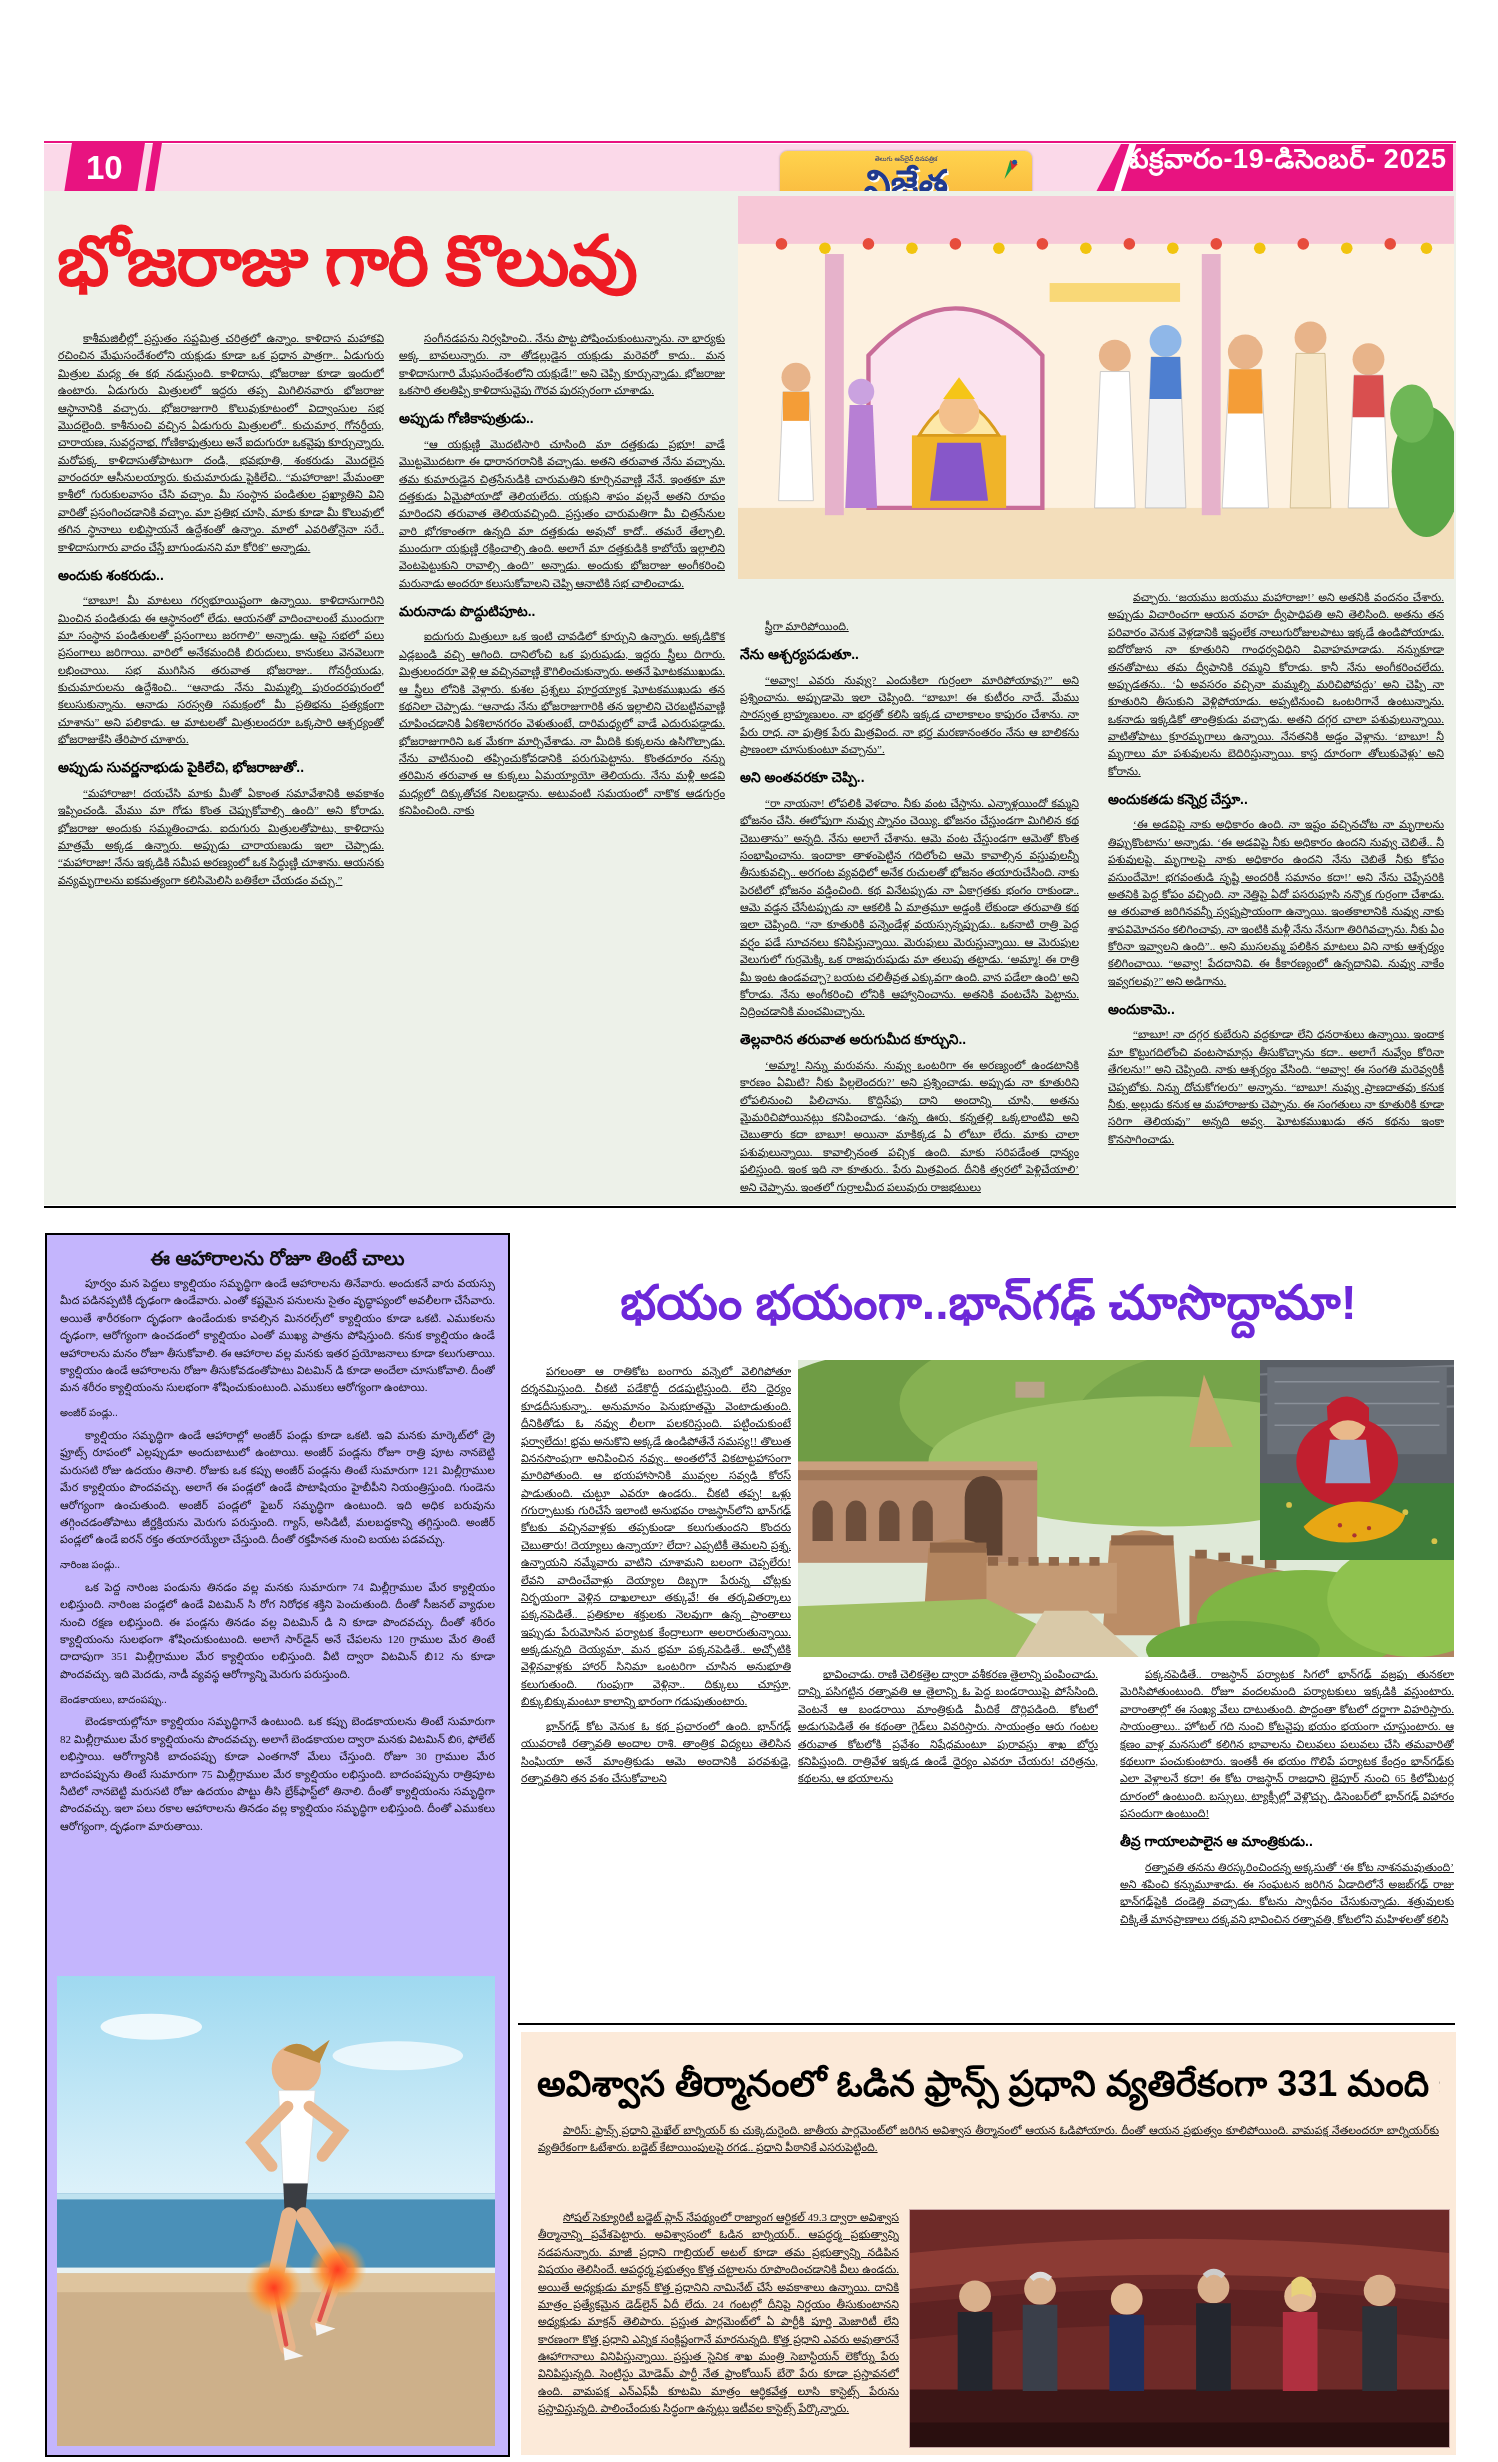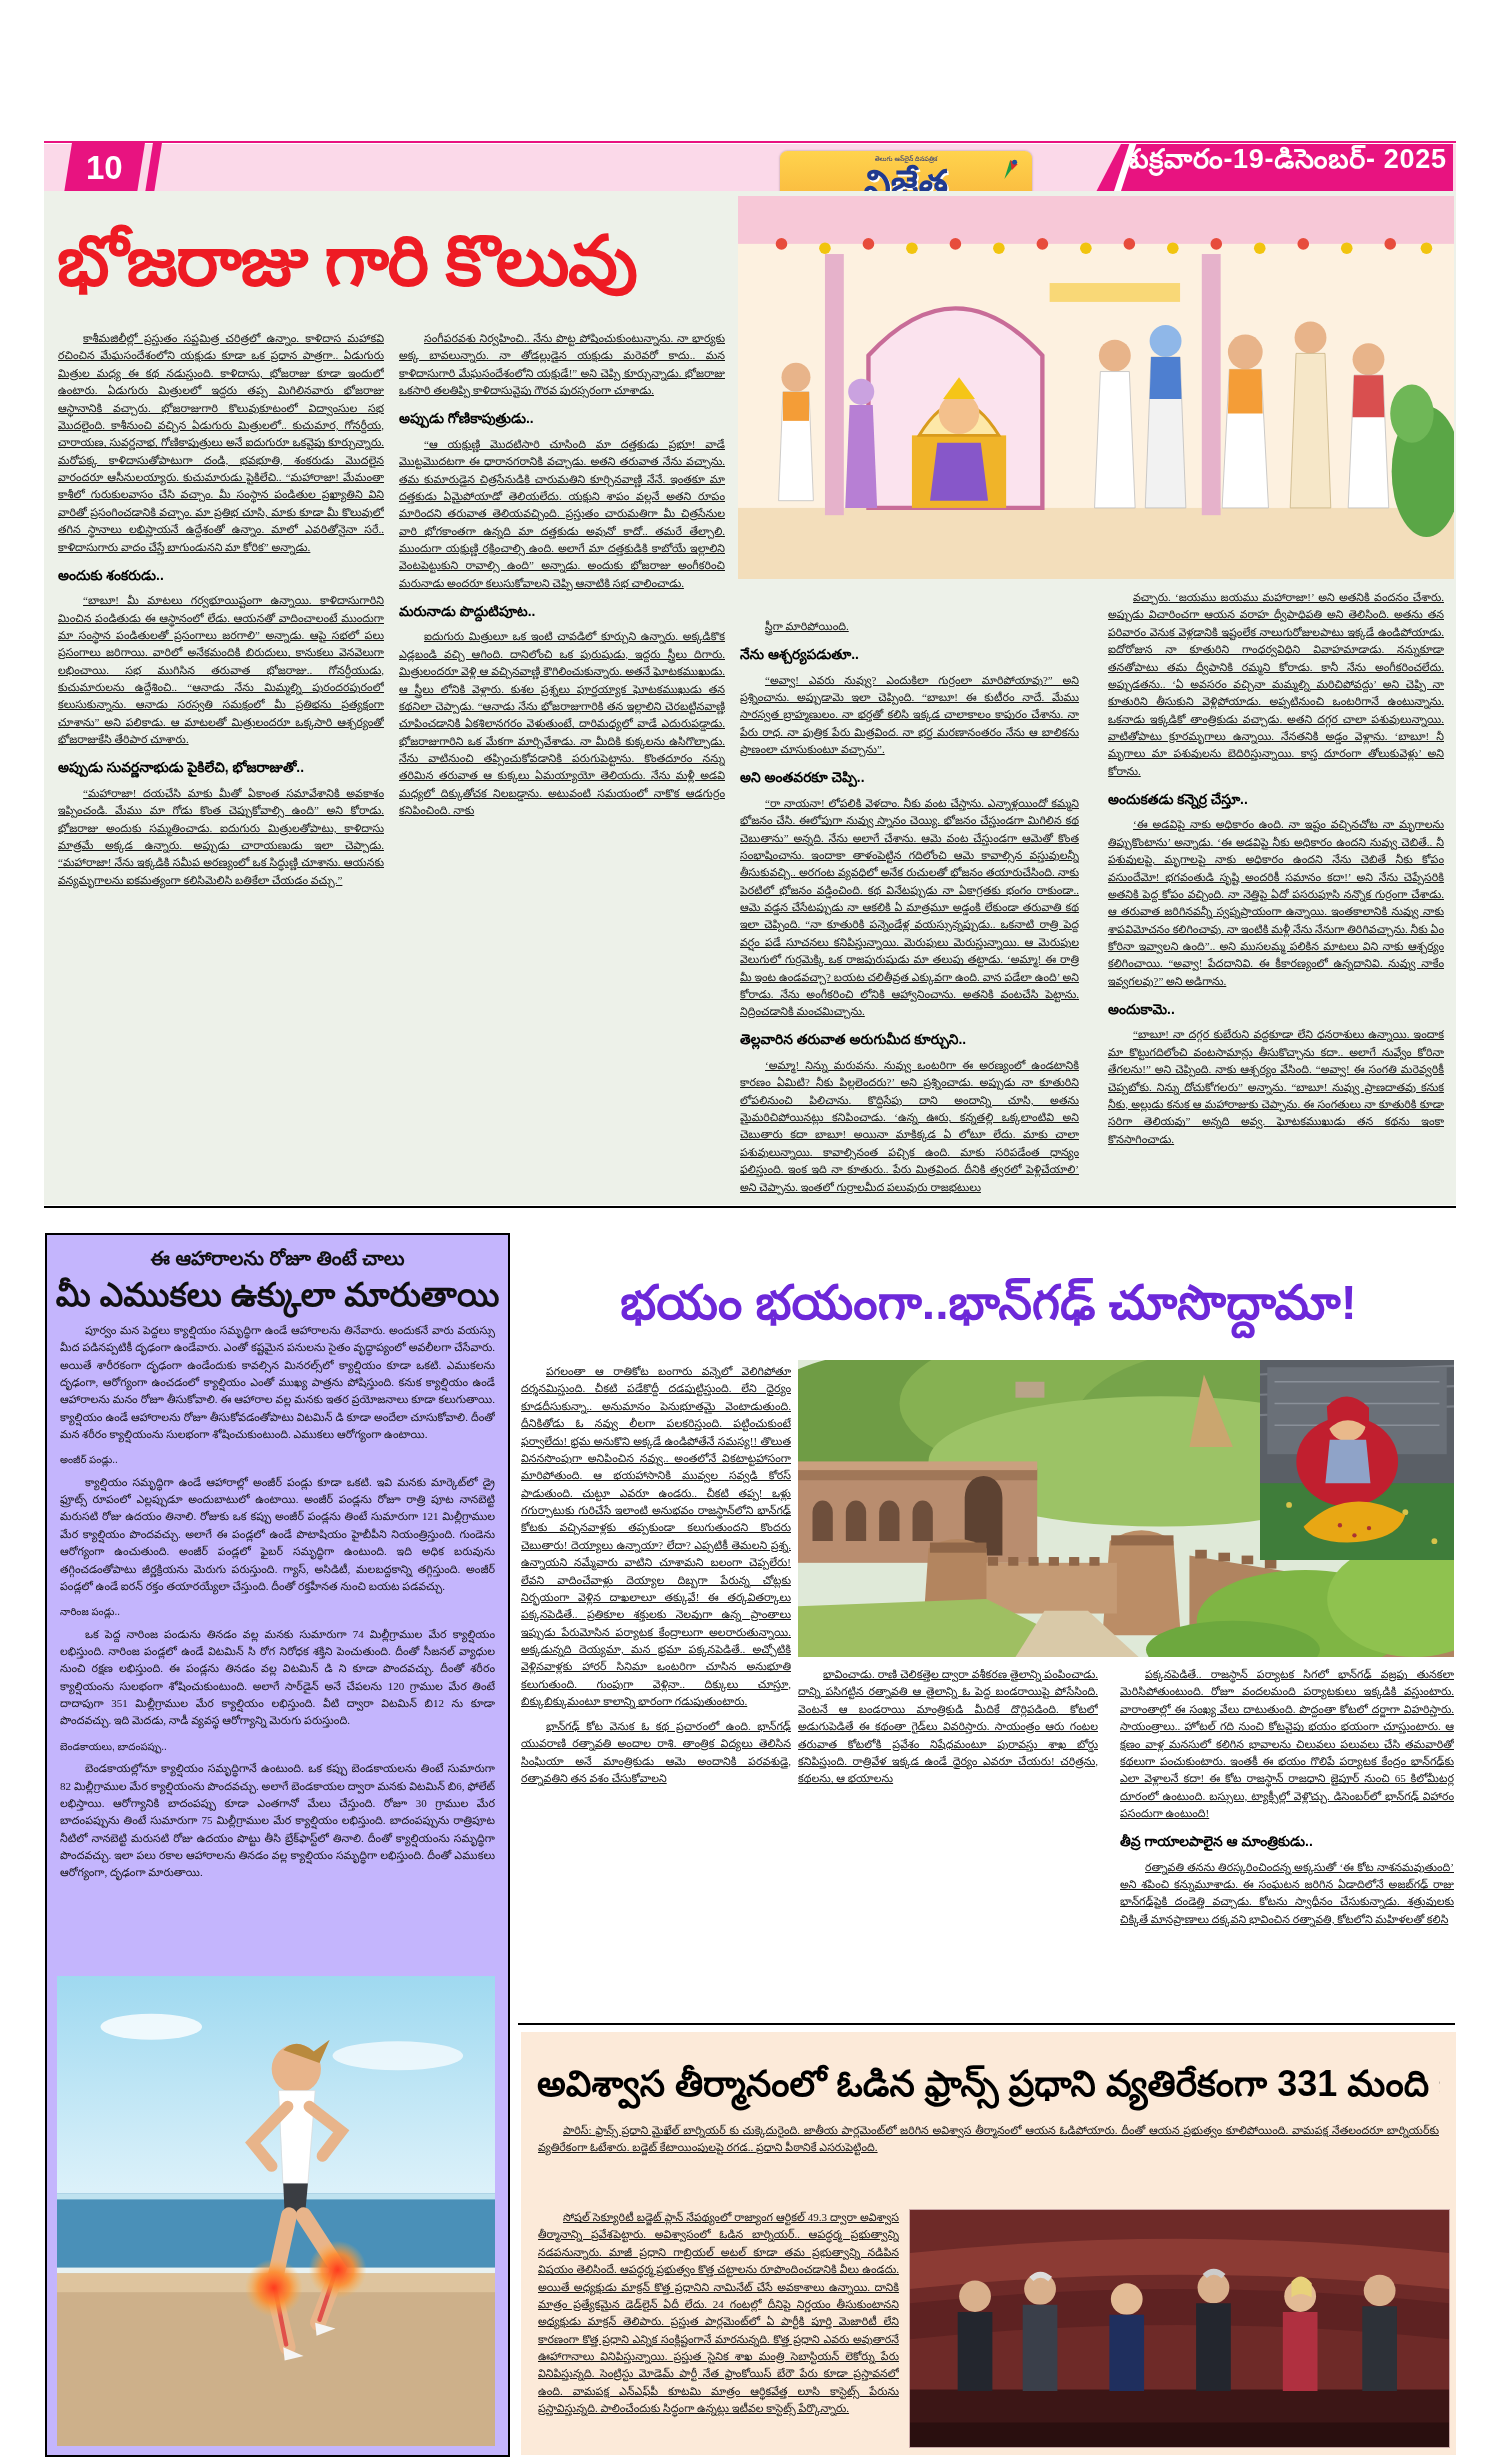--- a/index.html
+++ b/index.html
@@ -155,21 +155,21 @@
 </svg>
 
 <div class="abs col c1">
     <p class="para">కాశీమజిలీల్లో ప్రస్తుతం సప్తమిత్ర చరిత్రలో ఉన్నాం. కాళిదాస మహాకవి రచించిన మేఘసందేశంలోని యక్షుడు కూడా ఒక ప్రధాన పాత్రగా.. ఏడుగురు మిత్రుల మధ్య ఈ కథ నడుస్తుంది. కాళిదాసు, భోజరాజు కూడా ఇందులో ఉంటారు. ఏడుగురు మిత్రులలో ఇద్దరు తప్ప మిగిలినవారు భోజరాజు ఆస్థానానికి వచ్చారు. భోజరాజుగారి కొలువుకూటంలో విద్వాంసుల సభ మొదలైంది. కాశీనుంచి వచ్చిన ఏడుగురు మిత్రులలో.. కుచుమార, గోనర్దీయ, చారాయణ, సువర్ణనాభ, గోణికాపుత్రులు అనే ఐదుగురూ ఒకవైపు కూర్చున్నారు. మరోపక్క కాళిదాసుతోపాటుగా దండి, భవభూతి, శంకరుడు మొదలైన వారందరూ ఆసీనులయ్యారు. కుచుమారుడు పైకిలేచి.. “మహారాజా! మేమంతా కాశీలో గురుకులవాసం చేసి వచ్చాం. మీ సంస్థాన పండితుల ప్రఖ్యాతిని విని వారితో ప్రసంగించడానికి వచ్చాం. మా ప్రతిభ చూసి, మాకు కూడా మీ కొలువులో తగిన స్థానాలు లభిస్తాయనే ఉద్దేశంతో ఉన్నాం. మాలో ఎవరితోనైనా సరే.. కాళిదాసుగారు వాదం చేస్తే బాగుండునని మా కోరిక” అన్నాడు.</p>
     <h4 class="sub">అందుకు శంకరుడు..</h4>
     <p class="para">“బాబూ! మీ మాటలు గర్వభూయిష్టంగా ఉన్నాయి. కాళిదాసుగారిని మించిన పండితుడు ఈ ఆస్థానంలో లేడు. ఆయనతో వాదించాలంటే ముందుగా మా సంస్థాన పండితులతో ప్రసంగాలు జరగాలి” అన్నాడు. ఆపై సభలో పలు ప్రసంగాలు జరిగాయి. వారిలో అనేకమందికి బిరుదులు, కానుకలు వెనవెలుగా లభించాయి. సభ ముగిసిన తరువాత భోజరాజు.. గోనర్దీయుడు, కుచుమారులను ఉద్దేశించి.. “ఆనాడు నేను మిమ్మల్ని పురందరపురంలో కలుసుకున్నాను. ఆనాడు సరస్వతి సమక్షంలో మీ ప్రతిభను ప్రత్యక్షంగా చూశాను” అని పలికాడు. ఆ మాటలతో మిత్రులందరూ ఒక్కసారి ఆశ్చర్యంతో భోజరాజుకేసి తేరిపార చూశారు.</p>
     <h4 class="sub">అప్పుడు సువర్ణనాభుడు పైకిలేచి, భోజరాజుతో..</h4>
     <p class="para">“మహారాజా! దయచేసి మాకు మీతో ఏకాంత సమావేశానికి అవకాశం ఇప్పించండి. మేము మా గోడు కొంత చెప్పుకోవాల్సి ఉంది” అని కోరాడు. భోజరాజు అందుకు సమ్మతించాడు. ఐదుగురు మిత్రులతోపాటు, కాళిదాసు మాత్రమే అక్కడ ఉన్నారు. అప్పుడు చారాయణుడు ఇలా చెప్పాడు. “మహారాజా! నేను ఇక్కడికి సమీప అరణ్యంలో ఒక సిద్ధుణ్ణి చూశాను. ఆయనకు వన్యమృగాలను ఐకమత్యంగా కలిసిమెలిసి బతికేలా చేయడం వచ్చు.”</p>
   </div>
 <div class="abs col c2">
-    <p class="para">సంగీపరవశు నిర్వహించి.. నేను పొట్ట పోషించుకుంటున్నాను. నా భార్యకు అక్క బావలున్నారు. నా తోడల్లుడైన యక్షుడు మరెవరో కాదు.. మన కాళిదాసుగారి మేఘసందేశంలోని యక్షుడే!” అని చెప్పి కూర్చున్నాడు. భోజరాజు ఒకసారి తలతిప్పి కాళిదాసువైపు గౌరవ పురస్సరంగా చూశాడు.</p>
+    <p class="para">సంగీనడపను నిర్వహించి.. నేను పొట్ట పోషించుకుంటున్నాను. నా భార్యకు అక్క బావలున్నారు. నా తోడల్లుడైన యక్షుడు మరెవరో కాదు.. మన కాళిదాసుగారి మేఘసందేశంలోని యక్షుడే!” అని చెప్పి కూర్చున్నాడు. భోజరాజు ఒకసారి తలతిప్పి కాళిదాసువైపు గౌరవ పురస్సరంగా చూశాడు.</p>
     <h4 class="sub">అప్పుడు గోణికాపుత్రుడు..</h4>
     <p class="para">“ఆ యక్షుణ్ణి మొదటిసారి చూసింది మా దత్తకుడు ప్రభూ! వాడే మొట్టమొదటగా ఈ ధారానగరానికి వచ్చాడు. అతని తరువాత నేను వచ్చాను. తమ కుమారుడైన చిత్రసేనుడికి చారుమతిని కూర్చినవాణ్ణి నేనే. ఇంతకూ మా దత్తకుడు ఏమైపోయాడో తెలియలేదు. యక్షుని శాపం వల్లనే అతని రూపం మారిందని తరువాత తెలియవచ్చింది. ప్రస్తుతం చారుమతిగా మీ చిత్రసేనుల వారి భోగకాంతగా ఉన్నది మా దత్తకుడు అవునో కాదో.. తమరే తేల్చాలి. ముందుగా యక్షుణ్ణి రక్షించాల్సి ఉంది. అలాగే మా దత్తకుడికి కాబోయే ఇల్లాలిని వెంటపెట్టుకుని రావాల్సి ఉంది” అన్నాడు. అందుకు భోజరాజు అంగీకరించి మరునాడు అందరూ కలుసుకోవాలని చెప్పి ఆనాటికి సభ చాలించాడు.</p>
     <h4 class="sub">మరునాడు పొద్దుటిపూట..</h4>
     <p class="para">ఐదుగురు మిత్రులూ ఒక ఇంటి చావడిలో కూర్చుని ఉన్నారు. అక్కడికొక ఎడ్లబండి వచ్చి ఆగింది. దానిలోంచి ఒక పురుషుడు, ఇద్దరు స్త్రీలు దిగారు. మిత్రులందరూ వెళ్లి ఆ వచ్చినవాణ్ణి కౌగిలించుకున్నారు. అతనే ఘోటకముఖుడు. ఆ స్త్రీలు లోనికి వెళ్లారు. కుశల ప్రశ్నలు పూర్తయ్యాక ఘోటకముఖుడు తన కథనిలా చెప్పాడు. “ఆనాడు నేను భోజరాజుగారికి తన ఇల్లాలిని చెరబట్టినవాణ్ణి చూపించడానికి ఏకశిలానగరం వెళుతుంటే, దారిమధ్యలో వాడే ఎదురుపడ్డాడు. భోజరాజుగారిని ఒక మేకగా మార్చివేశాడు. నా మీదికి కుక్కలను ఉసిగొల్పాడు. నేను వాటినుంచి తప్పించుకోవడానికి పరుగుపెట్టాను. కొంతదూరం నన్ను తరిమిన తరువాత ఆ కుక్కలు ఏమయ్యాయో తెలియదు. నేను మళ్లీ అడవి మధ్యలో దిక్కుతోచక నిలబడ్డాను. అటువంటి సమయంలో నాకొక ఆడగుర్రం కనిపించింది. నాకు</p>
   </div>
 <div class="abs col c3">
     <p class="para">స్త్రీగా మారిపోయింది.</p>
     <h4 class="sub">నేను ఆశ్చర్యపడుతూ..</h4>
     <p class="para">“అవ్వా! ఎవరు నువ్వు? ఎందుకిలా గుర్రంలా మారిపోయావు?” అని ప్రశ్నించాను. అప్పుడామె ఇలా చెప్పింది. “బాబూ! ఈ కుటీరం నాదే. మేము సారస్వత బ్రాహ్మణులం. నా భర్తతో కలిసి ఇక్కడ చాలాకాలం కాపురం చేశాను. నా పేరు రాధ. నా పుత్రిక పేరు మిత్రవింద. నా భర్త మరణానంతరం నేను ఆ బాలికను ప్రాణంలా చూసుకుంటూ వచ్చాను”.</p>
     <h4 class="sub">అని అంతవరకూ చెప్పి..</h4>
@@ -182,21 +182,20 @@
     <h4 class="sub">అందుకతడు కన్నెర్ర చేస్తూ..</h4>
     <p class="para">‘ఈ అడవిపై నాకు అధికారం ఉంది. నా ఇష్టం వచ్చినచోట నా మృగాలను తిప్పుకొంటాను’ అన్నాడు. ‘ఈ అడవిపై నీకు అధికారం ఉందని నువ్వు చెబితే.. నీ పశువులపై, మృగాలపై నాకు అధికారం ఉందని నేను చెబితే నీకు కోపం వసుందేమో! భగవంతుడి సృష్టి అందరికీ సమానం కదా!’ అని నేను చెప్పేసరికి అతనికి పెద్ద కోపం వచ్చింది. నా నెత్తిపై ఏదో పసరుపూసి నన్నొక గుర్రంగా చేశాడు. ఆ తరువాత జరిగినవన్నీ స్వప్నప్రాయంగా ఉన్నాయి. ఇంతకాలానికి నువ్వు నాకు శాపవిమోచనం కలిగించావు. నా ఇంటికి మళ్లీ నేను నేనుగా తిరిగివచ్చాను. నీకు ఏం కోరినా ఇవ్వాలని ఉంది”.. అని ముసలమ్మ పలికిన మాటలు విని నాకు ఆశ్చర్యం కలిగించాయి. “అవ్వా! పేదదానివి. ఈ కీకారణ్యంలో ఉన్నదానివి. నువ్వు నాకేం ఇవ్వగలవు?” అని అడిగాను.</p>
     <h4 class="sub">అందుకామె..</h4>
     <p class="para">“బాబూ! నా దగ్గర కుబేరుని వద్దకూడా లేని ధనరాశులు ఉన్నాయి. ఇందాక మా కొట్టుగదిలోంచి వంటసామాన్లు తీసుకొచ్చాను కదా.. అలాగే నువ్వేం కోరినా తేగలను!” అని చెప్పింది. నాకు ఆశ్చర్యం వేసింది. “అవ్వా! ఈ సంగతి మరెవ్వరికీ చెప్పబోకు. నిన్ను దోచుకోగలరు” అన్నాను. “బాబూ! నువ్వు ప్రాణదాతవు కనుక నీకు, అల్లుడు కనుక ఆ మహారాజుకు చెప్పాను. ఈ సంగతులు నా కూతురికి కూడా సరిగా తెలియవు” అన్నది అవ్వ. ఘోటకముఖుడు తన కథను ఇంకా కొనసాగించాడు.</p>
   </div>
 
 <div class="abs rule1"></div>
 
 <div class="abs healthbox">
   <div class="kicker">ఈ ఆహారాలను రోజూ తింటే చాలు</div>
-  <div class="hhead">మీ ఎముకలు ఉక్కులా మారుతాయి</div>
   <div class="hbody">
       <p class="para">పూర్వం మన పెద్దలు క్యాల్షియం సమృద్ధిగా ఉండే ఆహారాలను తినేవారు. అందుకనే వారు వయస్సు మీద పడినప్పటికీ దృఢంగా ఉండేవారు. ఎంతో కష్టమైన పనులను సైతం వృద్ధాప్యంలో అవలీలగా చేసేవారు. అయితే శారీరకంగా దృఢంగా ఉండేందుకు కావల్సిన మినరల్స్‌లో క్యాల్షియం కూడా ఒకటి. ఎముకలను దృఢంగా, ఆరోగ్యంగా ఉంచడంలో క్యాల్షియం ఎంతో ముఖ్య పాత్రను పోషిస్తుంది. కనుక క్యాల్షియం ఉండే ఆహారాలను మనం రోజూ తీసుకోవాలి. ఈ ఆహారాల వల్ల మనకు ఇతర ప్రయోజనాలు కూడా కలుగుతాయి. క్యాల్షియం ఉండే ఆహారాలను రోజూ తీసుకోవడంతోపాటు విటమిన్ డి కూడా అందేలా చూసుకోవాలి. దీంతో మన శరీరం క్యాల్షియంను సులభంగా శోషించుకుంటుంది. ఎముకలు ఆరోగ్యంగా ఉంటాయి.</p>
       <h4 class="sub">అంజీర్ పండ్లు..</h4>
       <p class="para">క్యాల్షియం సమృద్ధిగా ఉండే ఆహారాల్లో అంజీర్ పండ్లు కూడా ఒకటి. ఇవి మనకు మార్కెట్‌లో డ్రై ఫ్రూట్స్ రూపంలో ఎల్లప్పుడూ అందుబాటులో ఉంటాయి. అంజీర్ పండ్లను రోజూ రాత్రి పూట నానబెట్టి మరుసటి రోజు ఉదయం తినాలి. రోజుకు ఒక కప్పు అంజీర్ పండ్లను తింటే సుమారుగా 121 మిల్లీగ్రాముల మేర క్యాల్షియం పొందవచ్చు. అలాగే ఈ పండ్లలో ఉండే పొటాషియం హైబీపీని నియంత్రిస్తుంది. గుండెను ఆరోగ్యంగా ఉంచుతుంది. అంజీర్ పండ్లలో ఫైబర్ సమృద్ధిగా ఉంటుంది. ఇది అధిక బరువును తగ్గించడంతోపాటు జీర్ణక్రియను మెరుగు పరుస్తుంది. గ్యాస్, అసిడిటీ, మలబద్దకాన్ని తగ్గిస్తుంది. అంజీర్ పండ్లలో ఉండే ఐరన్ రక్తం తయారయ్యేలా చేస్తుంది. దీంతో రక్తహీనత నుంచి బయట పడవచ్చు.</p>
       <h4 class="sub">నారింజ పండ్లు..</h4>
       <p class="para">ఒక పెద్ద నారింజ పండును తినడం వల్ల మనకు సుమారుగా 74 మిల్లీగ్రాముల మేర క్యాల్షియం లభిస్తుంది. నారింజ పండ్లలో ఉండే విటమిన్ సి రోగ నిరోధక శక్తిని పెంచుతుంది. దీంతో సీజనల్ వ్యాధుల నుంచి రక్షణ లభిస్తుంది. ఈ పండ్లను తినడం వల్ల విటమిన్ డి ని కూడా పొందవచ్చు. దీంతో శరీరం క్యాల్షియంను సులభంగా శోషించుకుంటుంది. అలాగే సార్‌డైన్ అనే చేపలను 120 గ్రాముల మేర తింటే దాదాపుగా 351 మిల్లీగ్రాముల మేర క్యాల్షియం లభిస్తుంది. వీటి ద్వారా విటమిన్ బి12 ను కూడా పొందవచ్చు. ఇది మెదడు, నాడీ వ్యవస్థ ఆరోగ్యాన్ని మెరుగు పరుస్తుంది.</p>
       <h4 class="sub">బెండకాయలు, బాదంపప్పు..</h4>
       <p class="para">బెండకాయల్లోనూ క్యాల్షియం సమృద్ధిగానే ఉంటుంది. ఒక కప్పు బెండకాయలను తింటే సుమారుగా 82 మిల్లీగ్రాముల మేర క్యాల్షియంను పొందవచ్చు. అలాగే బెండకాయల ద్వారా మనకు విటమిన్ బి6, ఫోలేట్ లభిస్తాయి. ఆరోగ్యానికి బాదంపప్పు కూడా ఎంతగానో మేలు చేస్తుంది. రోజూ 30 గ్రాముల మేర బాదంపప్పును తింటే సుమారుగా 75 మిల్లీగ్రాముల మేర క్యాల్షియం లభిస్తుంది. బాదంపప్పును రాత్రిపూట నీటిలో నానబెట్టి మరుసటి రోజు ఉదయం పొట్టు తీసి బ్రేక్‌ఫాస్ట్‌లో తినాలి. దీంతో క్యాల్షియంను సమృద్ధిగా పొందవచ్చు. ఇలా పలు రకాల ఆహారాలను తినడం వల్ల క్యాల్షియం సమృద్ధిగా లభిస్తుంది. దీంతో ఎముకలు ఆరోగ్యంగా, దృఢంగా మారుతాయి.</p>
     </div>
   <svg class="jogphoto" viewBox="0 0 604 648" preserveAspectRatio="none">

